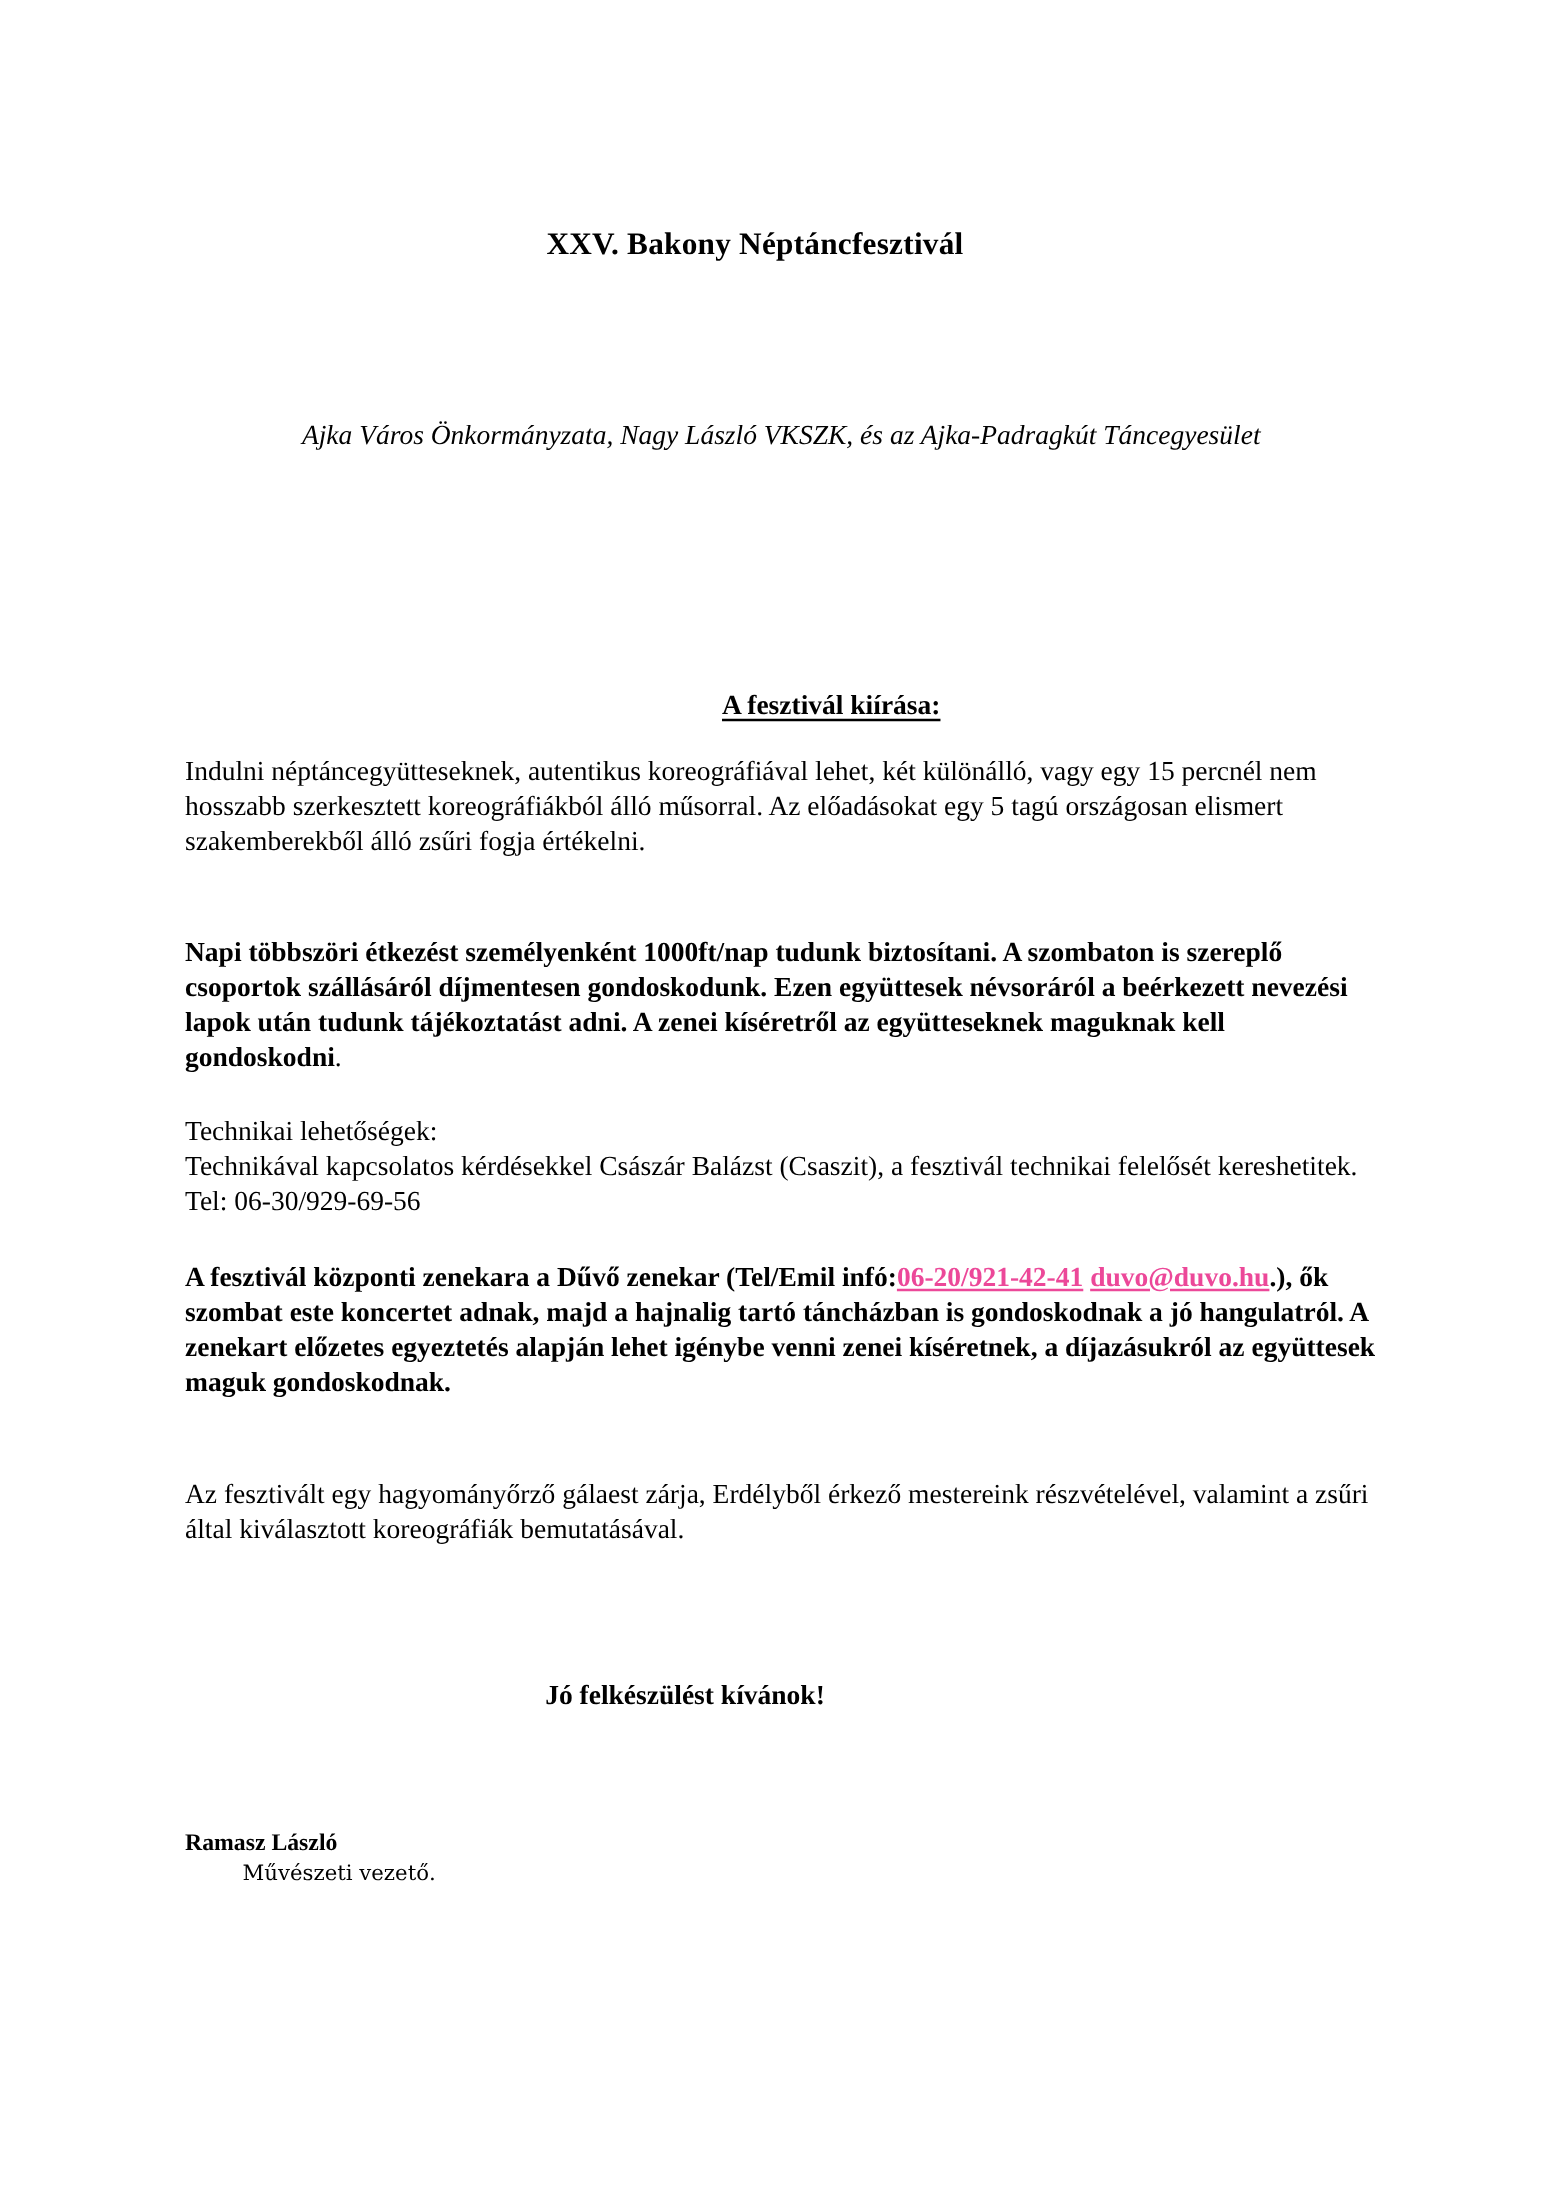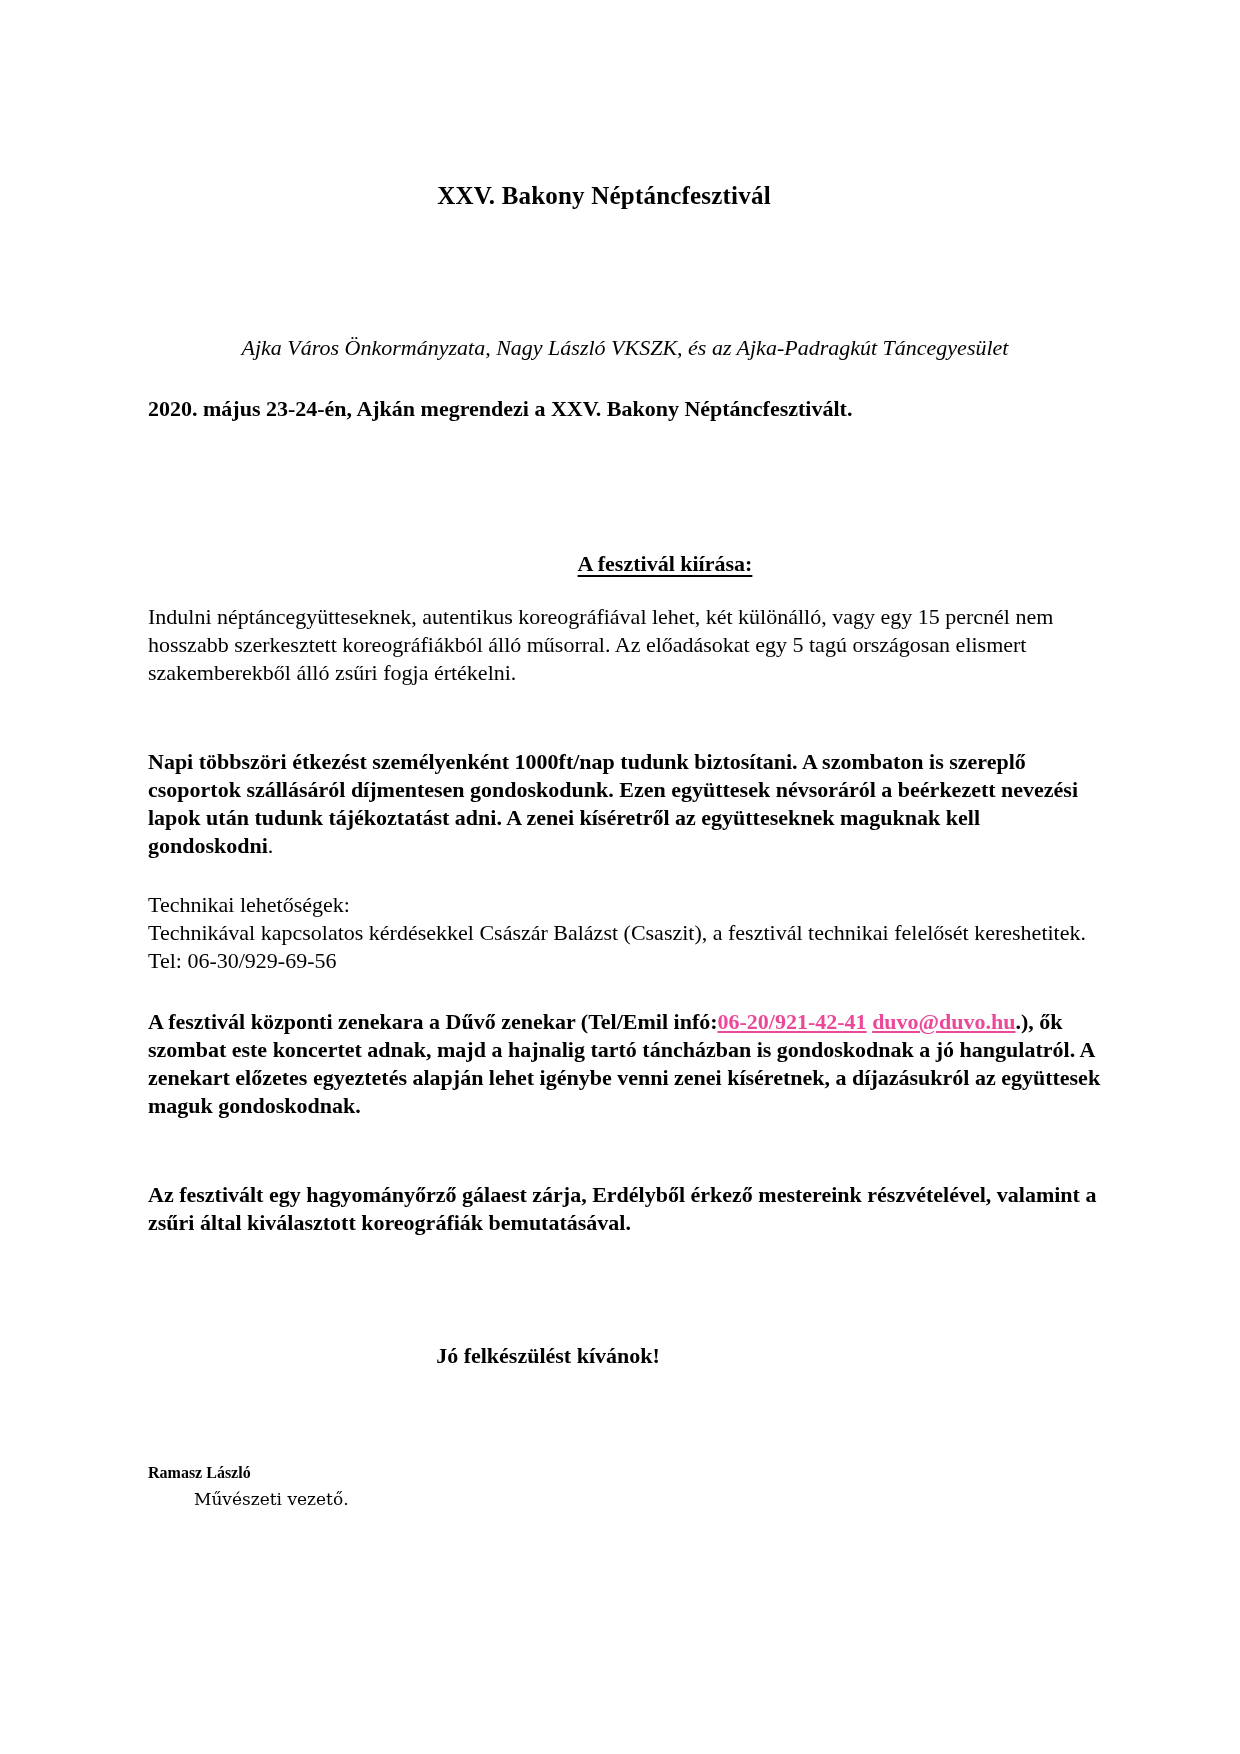--- a/index.html
+++ b/index.html
@@ -52,31 +52,31 @@
     }
     .para {
       left: 148px; width: 960px;
       font-size: 22px;
       line-height: 28px;
     }
     .p-intro { top: 603px; }
     .p-meals { top: 748px; font-weight: bold; }
     .p-tech { top: 891px; }
     .p-band { top: 1008px; font-weight: bold; }
-    .p-gala { top: 1181px; font-weight: bold; }
+    .p-gala { top: 1181px; font-weight: normal; }
     .closing {
       left: 0; width: 1096px; top: 1343px;
       text-align: center;
       font-weight: bold;
       font-size: 22px;
     }
     .sig-name {
       left: 148px; top: 1464px;
       font-weight: bold;
-      font-size: 16px;
+      font-size: 19px;
     }
     .sig-role {
       left: 148px; top: 1489px;
       font-size: 19px;
       font-family: "DejaVu Serif", "Liberation Serif", serif;
       font-size: 17px;
       margin-left: 46px;
     }
     .bold { font-weight: normal; }
     .normal { font-weight: normal; }
@@ -88,21 +88,20 @@
   </style>
 </head>
 <body>
 
 <div class="page">
 
   <div class="abs title">XXV. Bakony Néptáncfesztivál</div>
 
   <div class="abs organizers">Ajka Város Önkormányzata, Nagy László VKSZK, és az Ajka-Padragkút Táncegyesület</div>
 
-  <div class="abs date-line">2020. május 23-24-én, Ajkán megrendezi a XXV. Bakony Néptáncfesztivált.</div>
 
   <div class="abs section-heading">A fesztivál kiírása:</div>
 
   <div class="abs para p-intro">Indulni néptáncegyütteseknek, autentikus koreográfiával lehet, két különálló, vagy egy 15 percnél nem hosszabb szerkesztett koreográfiákból álló műsorral. Az előadásokat egy 5 tagú országosan elismert szakemberekből álló zsűri fogja értékelni.</div>
 
   <div class="abs para p-meals"><span>Napi többszöri étkezést személyenként 1000ft/nap tudunk biztosítani. A szombaton is szereplő csoportok szállásáról díjmentesen gondoskodunk. Ezen együttesek névsoráról a beérkezett nevezési lapok után tudunk tájékoztatást adni. A zenei kíséretről az együtteseknek maguknak kell gondoskodni</span><span class="normal">.</span></div>
 
   <div class="abs para p-tech">
     <div class="bold">Technikai lehetőségek:</div>
     <div><span>Technikával kapcsolatos kérdésekkel </span><span class="bold">Császár Balázst (Csaszit)</span><span>, a fesztivál technikai felelősét kereshetitek. </span><span class="bold">Tel: 06-30/929-69-56</span></div>

